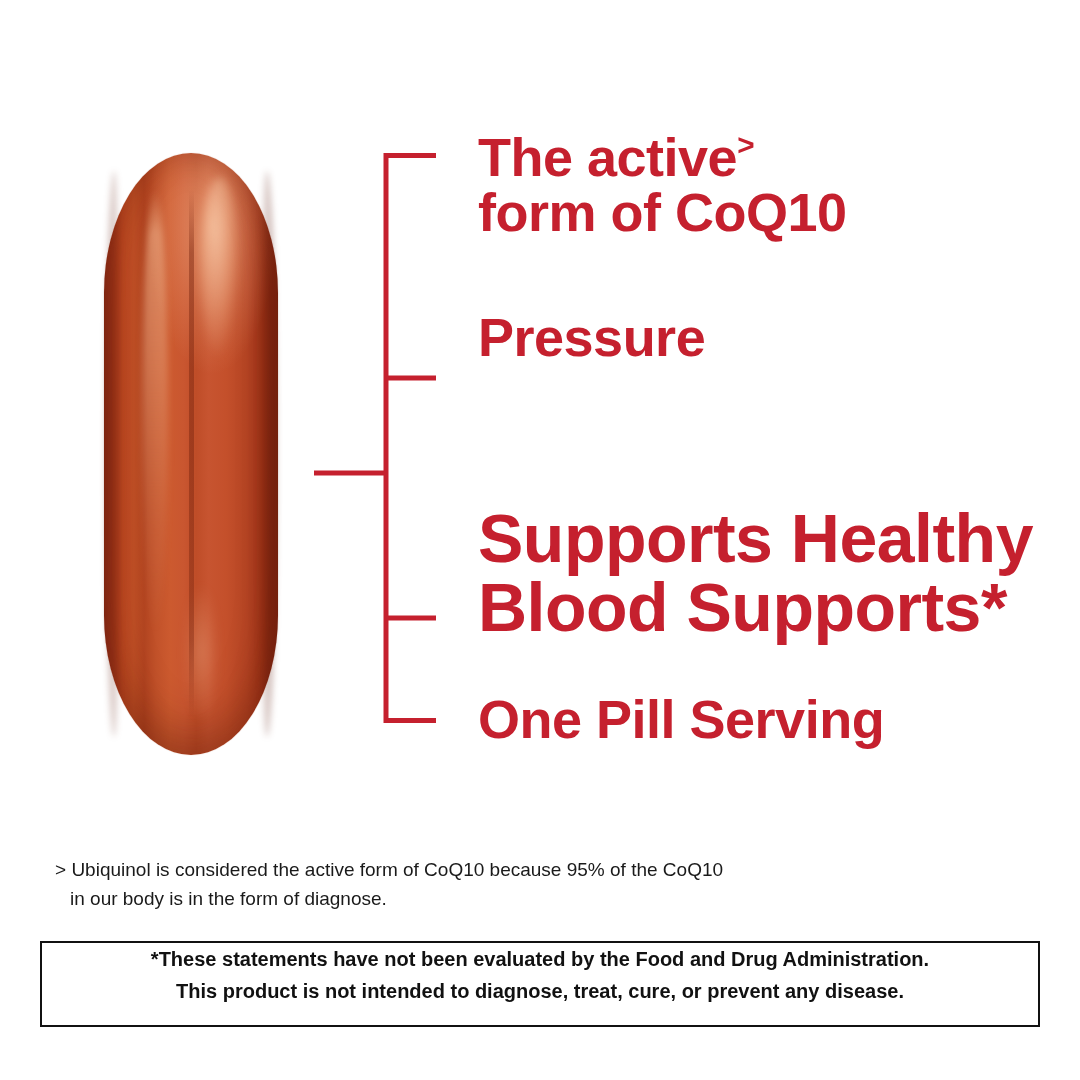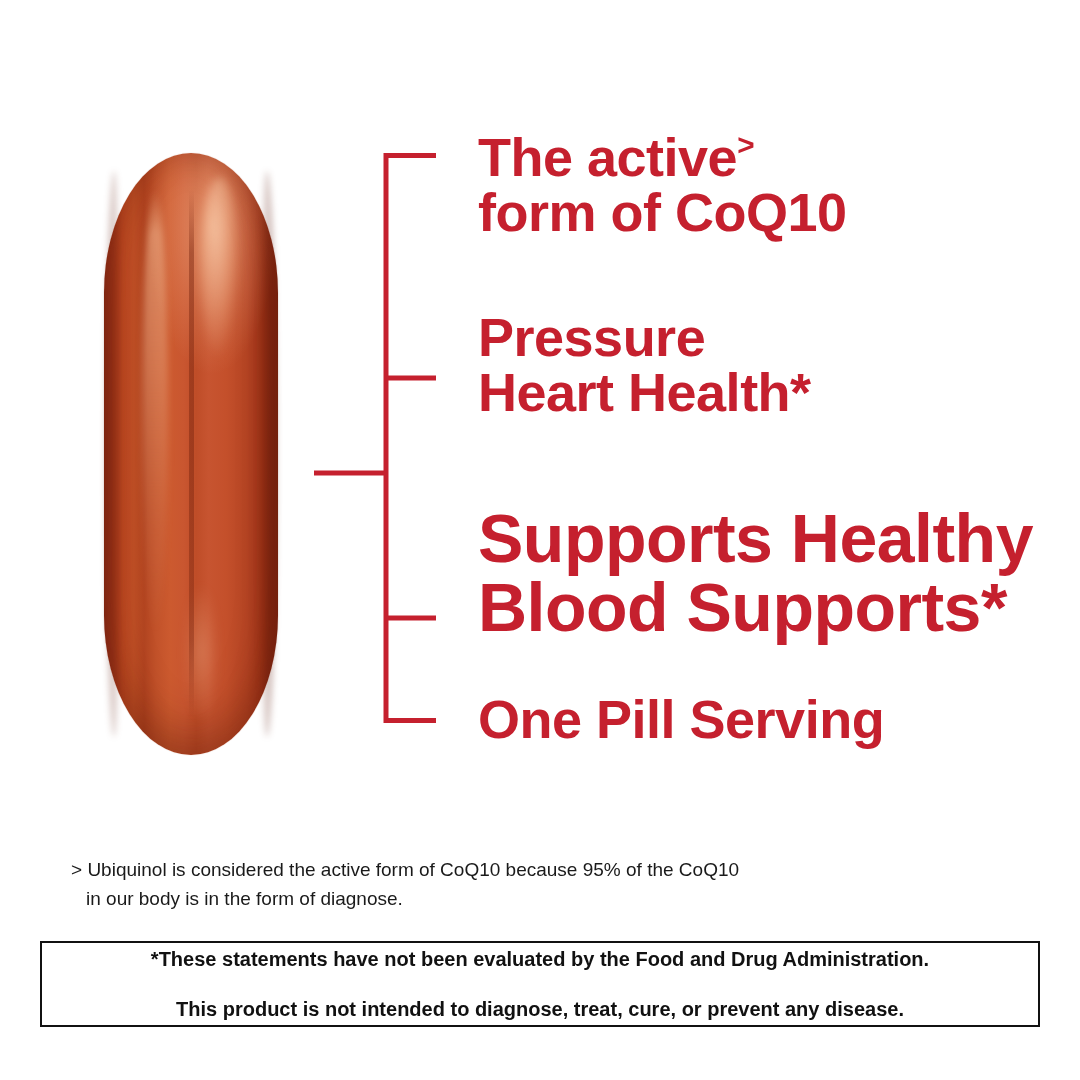--- a/index.html
+++ b/index.html
@@ -175,38 +175,37 @@
   
   .footnote {
     position: absolute;
     left: 55px;
     top: 855px;
     width: 960px;
     color: #1a1a1a;
     font-size: 19px;
     line-height: 1.55;
     font-weight: 400;
-    margin-left: 16px;
   }
   .footnote .fn-line { display: block; white-space: nowrap; }
   .fn-indent { padding-left: 15px; }
 
   
   .disclaimer {
     position: absolute;
     left: 40px;
     top: 941px;
     width: 1000px;
     height: 86px;
     border: 2px solid #111111;
     box-sizing: border-box;
     display: flex;
     flex-direction: column;
     align-items: center;
-    justify-content: space-between;
+    justify-content: flex-start;
     background: #ffffff;
   }
   .disclaimer .dl {
     display: block;
     color: #111111;
     font-size: 20px;
     font-weight: 700;
     line-height: 1.62;
     white-space: nowrap;
     text-align: center;
@@ -244,21 +243,20 @@
 
   <div class="benefits">
 
     <div class="benefit b1">
       <span class="line"><span>The active</span><span class="sup-arrow">&gt;</span></span>
       <span class="line">form of CoQ10</span>
     </div>
 
     <div class="benefit b2">
       <span class="line">Pressure</span>
-      <span class="line">Heart Health*</span>
     </div>
 
     <div class="benefit b3">
       <span class="line">Supports Healthy</span>
       <span class="line">Blood Supports*</span>
     </div>
 
     <div class="benefit b4">
       <span class="line">One Pill Serving</span>
     </div>

